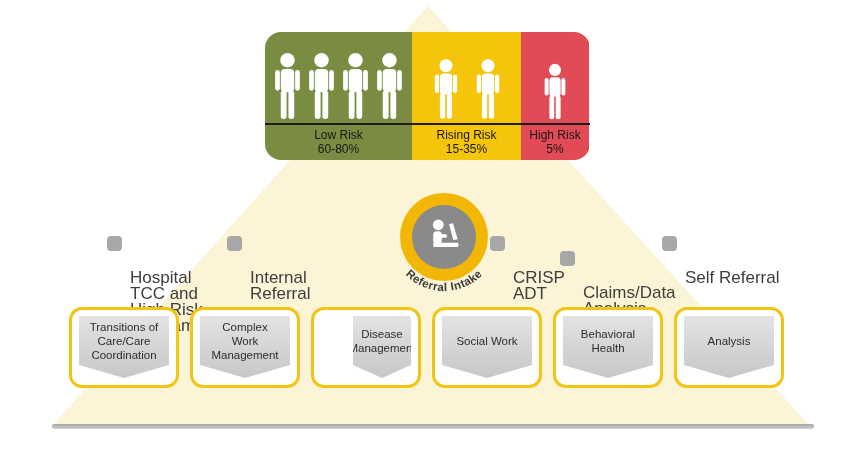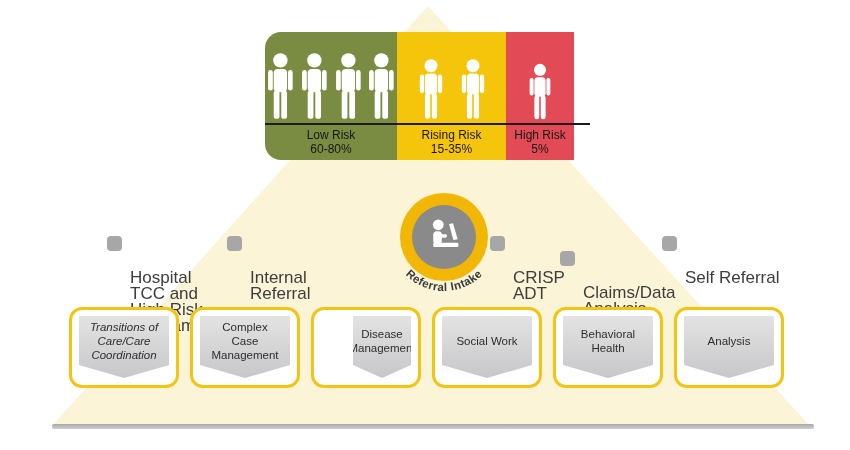--- a/index.html
+++ b/index.html
@@ -11,21 +11,21 @@
   .pyramid{position:absolute;left:52px;top:6px;width:758px;height:420px;
     clip-path:polygon(49.6% 0, 100% 100%, 0 100%);}
   .baseline{position:absolute;left:52px;top:424px;width:762px;height:5px;
     background:linear-gradient(#a8a8ab,#cfcfd2);border-radius:2px;}
 
   
   .risk-bar{position:absolute;left:265px;top:32px;width:325px;height:128px;
     border-radius:16px;overflow:hidden;display:flex;}
   .risk-divider{position:absolute;left:265px;top:123px;width:325px;height:2px;background:#1c1c1c;z-index:4;}
   .risk-segment{height:100%;display:flex;flex-direction:column;}
-  .seg-0{width:132px;} .seg-1{width:109px;} .seg-2{width:68px;}
+  .seg-0{width:147px;} .seg-1{width:109px;} .seg-2{width:68px;}
   .people-row{height:91px;display:flex;align-items:flex-end;justify-content:center;padding-bottom:3px;}
   .seg-0 .people-row{gap:3px;} .seg-1 .people-row{gap:14px;} .seg-2 .people-row{gap:0;}
   .person-icon{display:block;}
   .seg-0 .person-icon{height:68px;width:31px;}
   .seg-1 .person-icon{height:62px;width:28px;}
   .seg-2 .person-icon{height:57px;width:26px;}
   .seg-labels{padding-top:5px;text-align:center;color:#171717;font-size:12px;line-height:14px;}
 
   
   .intake-ring{position:absolute;left:400px;top:193px;width:88px;height:88px;border-radius:50%;z-index:3;}
@@ -183,27 +183,27 @@
   <div class="source-item src-4">
     <div class="source-bullet" style="background: rgb(167, 167, 167);"></div>
     <div class="source-label">Claims/Data Analysis</div>
   </div>
   <div class="source-item src-5">
     <div class="source-bullet" style="background: rgb(167, 167, 167);"></div>
     <div class="source-label">Self Referral</div>
   </div>
 
   <div class="banner ban-0" style="border-color: rgb(242, 196, 19);">
-    <div class="pennant" style="background: linear-gradient(rgb(227, 227, 227), rgb(199, 199, 202)); font-style: italic;">
+    <div class="pennant" style="background: linear-gradient(rgb(227, 227, 227), rgb(199, 199, 202));">
       <span class="program-label">Transitions of Care/Care Coordination</span>
     </div>
   </div>
   <div class="banner ban-1" style="border-color: rgb(242, 196, 19);">
     <div class="pennant" style="background: linear-gradient(rgb(227, 227, 227), rgb(199, 199, 202));">
-      <span class="program-label">Complex Case Management</span>
+      <span class="program-label">Complex Work Management</span>
     </div>
   </div>
   <div class="banner ban-2" style="border-color: rgb(242, 196, 19); padding-left: 39px;">
     <div class="pennant" style="background: linear-gradient(rgb(227, 227, 227), rgb(199, 199, 202));">
       <span class="program-label">Disease Management</span>
     </div>
   </div>
   <div class="banner ban-3" style="border-color: rgb(242, 196, 19);">
     <div class="pennant" style="background: linear-gradient(rgb(227, 227, 227), rgb(199, 199, 202));">
       <span class="program-label">Social Work</span>

